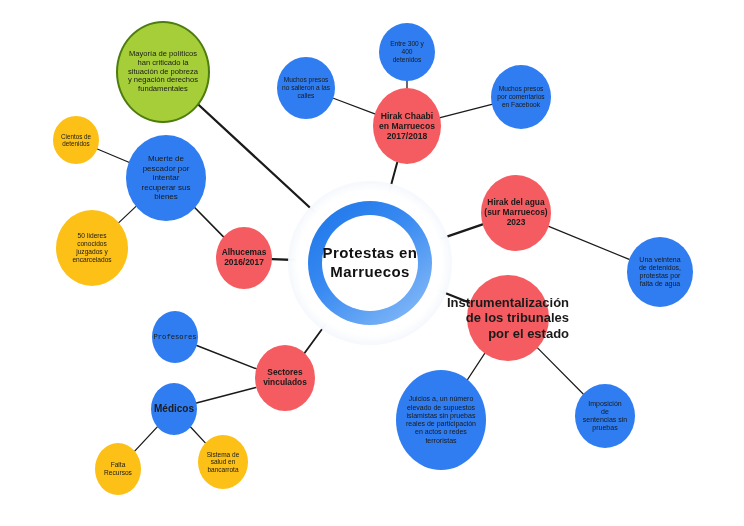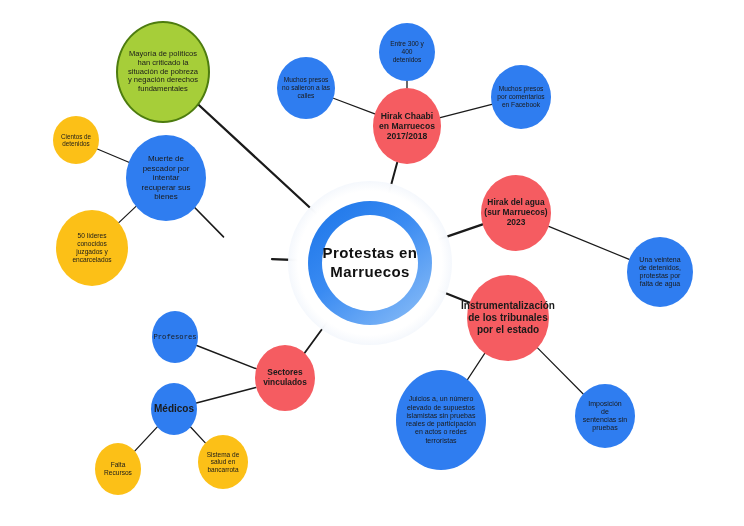--- a/index.html
+++ b/index.html
@@ -147,30 +147,32 @@
 detenidos</span></div>
     <div class="node blue" style="left: 126px; top: 135px; width: 80px; height: 86px;"><span style="font-size: 8px;">Muerte de
 pescador por
 intentar
 recuperar sus
 bienes</span></div>
     <div class="node yellow" style="left: 56px; top: 210px; width: 72px; height: 76px;"><span style="font-size: 6.6px;">50 líderes
 conocidos
 juzgados y
 encarcelados</span></div>
+    <div class="node red bold" style="left: 216px; top: 227px; width: 56px; height: 62px;"><span style="font-size: 8.4px;">Alhucemas
+2016/2017</span></div>
     <div class="node blue" style="left: 152px; top: 311px; width: 46px; height: 52px;"><span style="font-size: 7.2px; font-family: Liberation Mono, monospace;">Profesores</span></div>
     <div class="node red bold" style="left: 255px; top: 345px; width: 60px; height: 66px;"><span style="font-size: 8.4px;">Sectores
 vinculados</span></div>
     <div class="node blue bold" style="left: 151px; top: 383px; width: 46px; height: 52px;"><span style="font-size: 10px;">Médicos</span></div>
     <div class="node yellow" style="left: 95px; top: 443px; width: 46px; height: 52px;"><span style="font-size: 6.6px;">Falta
 Recursos</span></div>
     <div class="node yellow" style="left: 198px; top: 435px; width: 50px; height: 54px;"><span style="font-size: 6.5px;">Sistema de
 salud en
 bancarrota</span></div>
-    <div class="node red bold" style="left: 467px; top: 275px; width: 82px; height: 86px;"><span style="font-size: 10px;">Instrumentalización
+    <div class="node red bold" style="left: 467px; top: 275px; width: 82px; height: 86px;"><span style="font-size: 13px; text-align: right;">Instrumentalización
 de los tribunales
 por el estado</span></div>
     <div class="node blue" style="left: 396px; top: 370px; width: 90px; height: 100px;"><span style="font-size: 7px;">Juicios a,  un número
 elevado de supuestos
 islamistas sin pruebas
 reales de participación
 en actos o redes
 terroristas</span></div>
     <div class="node blue" style="left: 575px; top: 384px; width: 60px; height: 64px;"><span style="font-size: 7px;">Imposición
 de

